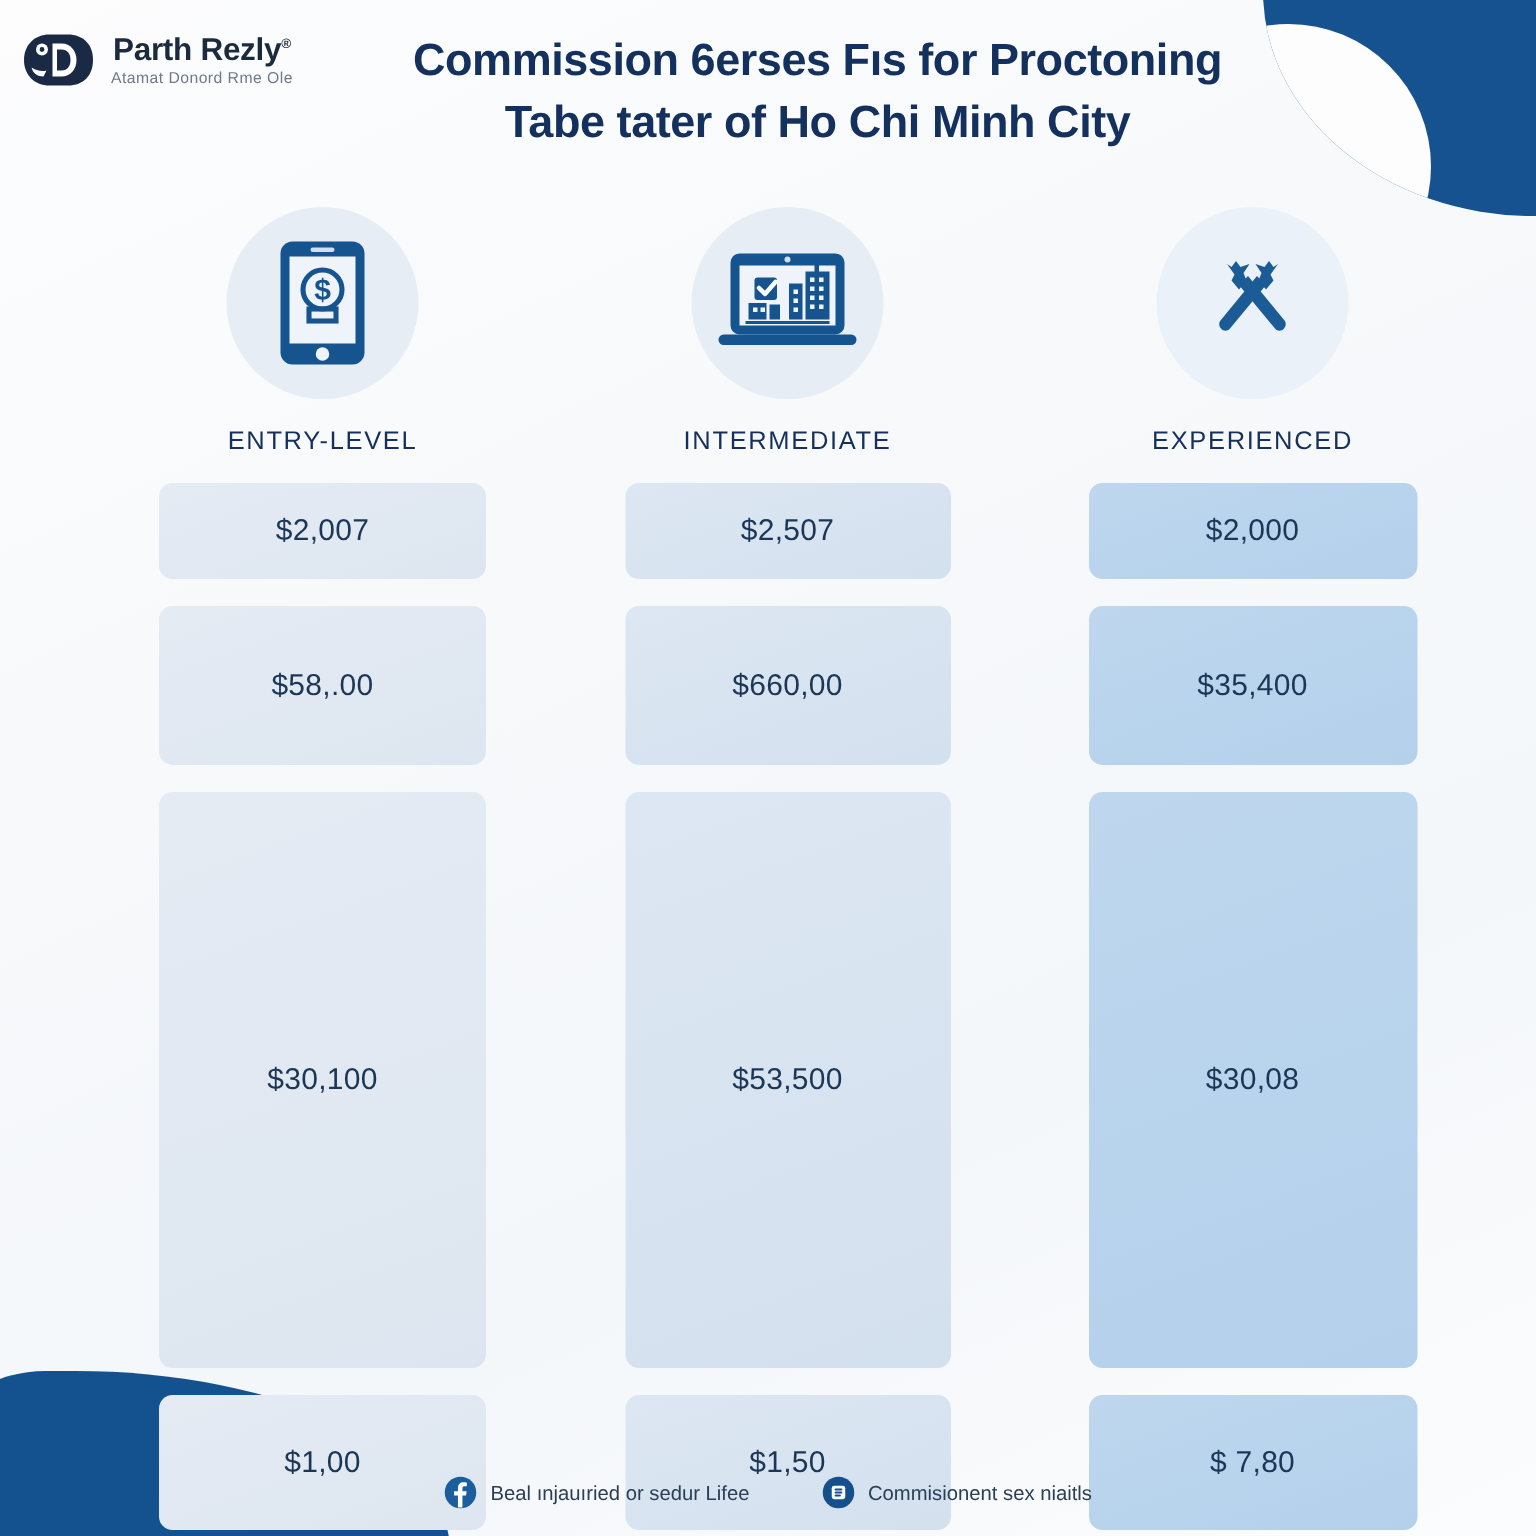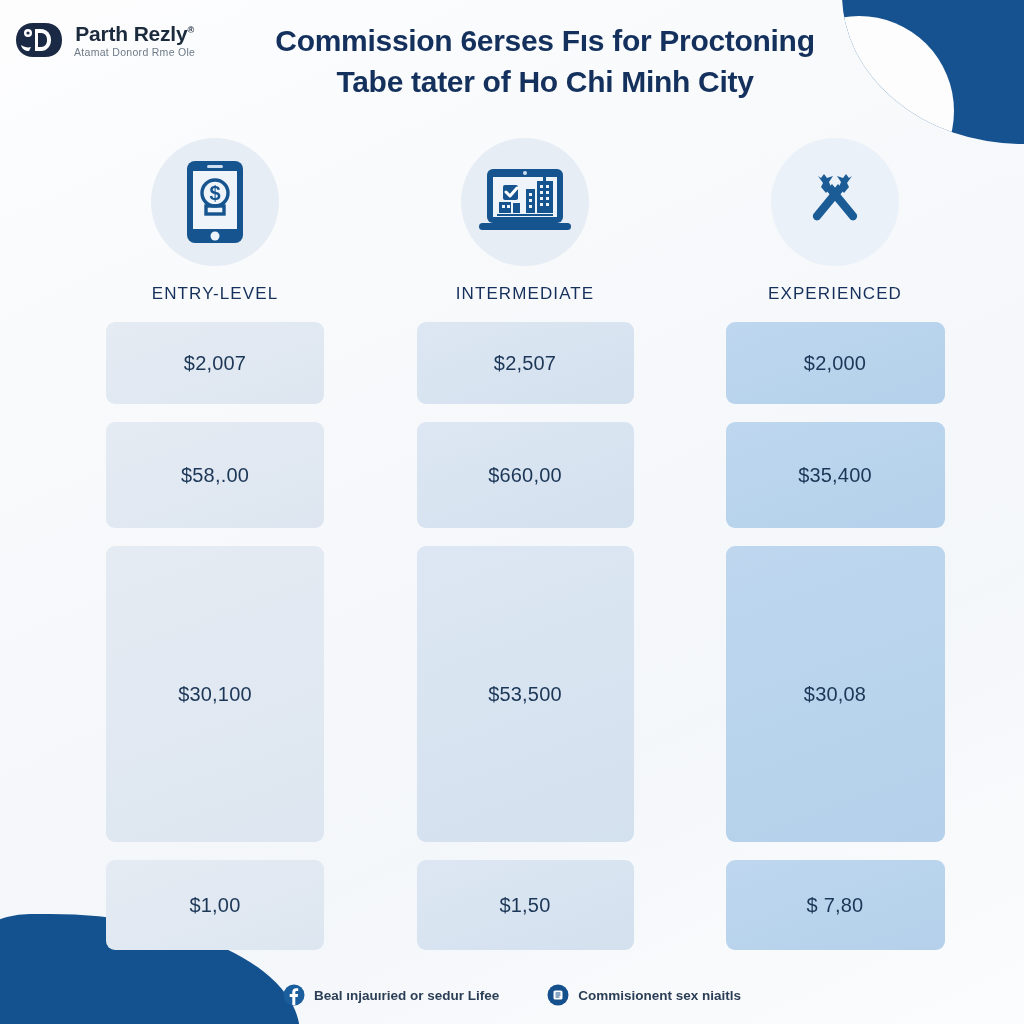--- a/index.html
+++ b/index.html
@@ -161,41 +161,40 @@
     letter-spacing: 0.2px;
   }
 
   .col-1 .bar { background: linear-gradient(160deg, #e5ebf3 0%, #dde6f0 100%); }
   .col-2 .bar { background: linear-gradient(160deg, #dde7f3 0%, #d3e0ee 100%); }
   .col-3 .bar { background: linear-gradient(160deg, #bed7ef 0%, #b4d0ea 100%); }
 
   .col-2 .bar { width: 217px; }
   .col-3 .bar { width: 219px; }
 
-  .h1 { height: 82px; }
+  .h1 { height: 64px; }
   .h2 { height: 106px; }
-  .h3 { height: 296px; }
+  .h3 { height: 384px; }
   .h4 { height: 90px; }
 
   
   .footer {
     position: absolute;
     left: 0;
     right: 0;
     bottom: 18px;
     display: flex;
     justify-content: center;
     align-items: center;
     gap: 48px;
   }
   .footer-item {
     display: flex;
     align-items: center;
     gap: 9px;
-    font-weight: bold;
   }
   .footer-icon { width: 22px; height: 22px; flex: none; }
   .footer-text {
     font-size: 13.5px;
     color: #2b3e55;
     white-space: nowrap;
   }
 </style>
 </head>
 <body>

